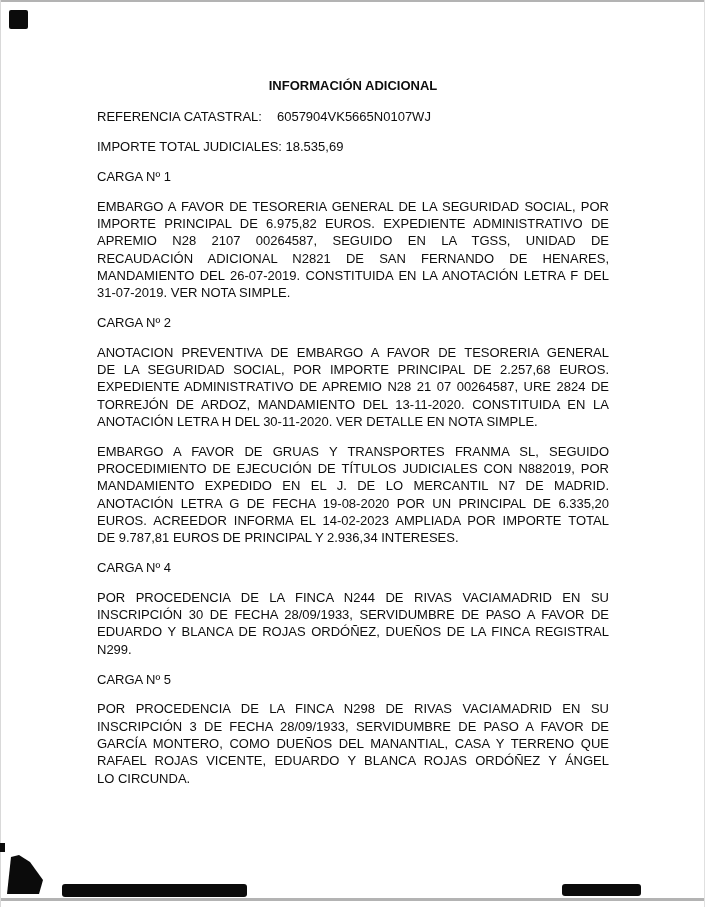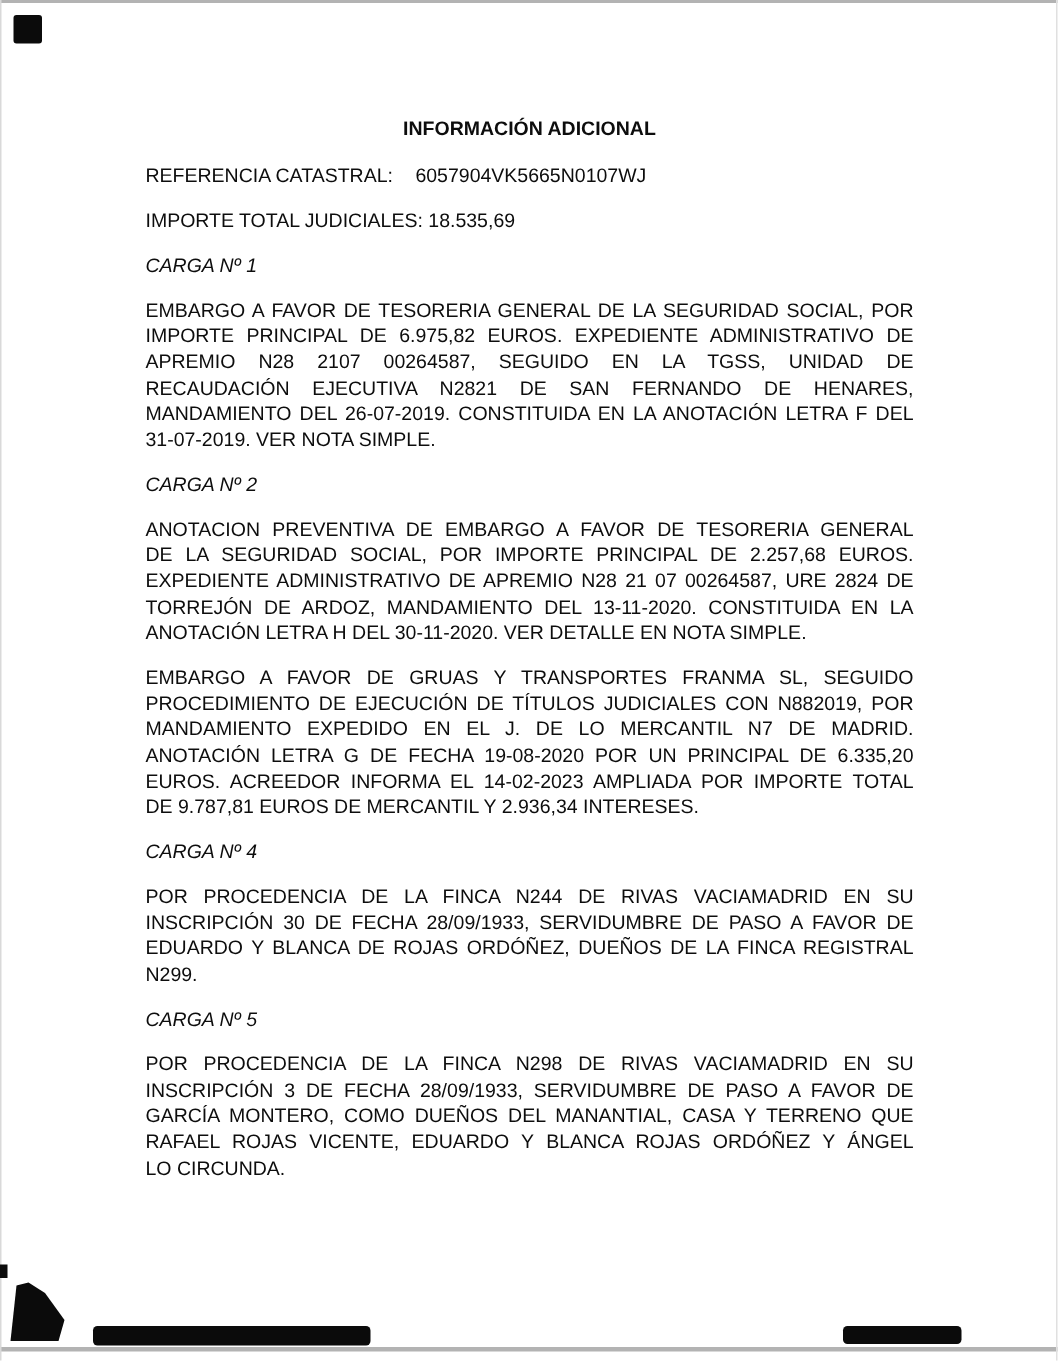--- a/index.html
+++ b/index.html
@@ -34,21 +34,21 @@
     font-size: 13px;
     line-height: 17.3px;
   }
   .doc-title {
     font-weight: bold;
     text-align: center;
     margin: 0 0 14px 0;
   }
   .line-block { margin: 0 0 12.5px 0; }
   .ref-value { margin-left: 15px; }
-  .carga-heading { margin: 0 0 12.5px 0; font-style: italic; }
+  .carga-heading { margin: 0 0 12.5px 0; }
   .carga-paragraph { margin: 0 0 12.5px 0; }
   .jline { text-align: justify; text-align-last: justify; }
   .jline.last { text-align-last: left; }
 </style>
 </head>
 <body>
 
 <div class="edge-top"></div>
 <div class="edge-bottom"></div>
 <div class="edge-left"></div>
@@ -72,39 +72,39 @@
 
 
   <div class="line-block">IMPORTE TOTAL JUDICIALES: 18.535,69</div>
 
   <div>
       <div class="carga-heading line-block">CARGA Nº 1</div>
       <div class="carga-paragraph">
         <div class="jline">EMBARGO A FAVOR DE TESORERIA GENERAL DE LA SEGURIDAD SOCIAL, POR</div>
         <div class="jline">IMPORTE PRINCIPAL DE 6.975,82 EUROS. EXPEDIENTE ADMINISTRATIVO DE</div>
         <div class="jline">APREMIO N28 2107 00264587, SEGUIDO EN LA TGSS, UNIDAD DE</div>
-        <div class="jline">RECAUDACIÓN EJECUTIVA N2821 DE SAN FERNANDO DE HENARES,</div>
+        <div class="jline">RECAUDACIÓN ADICIONAL N2821 DE SAN FERNANDO DE HENARES,</div>
         <div class="jline">MANDAMIENTO DEL 26-07-2019. CONSTITUIDA EN LA ANOTACIÓN LETRA F DEL</div>
         <div class="jline last">31-07-2019. VER NOTA SIMPLE.</div>
       </div>
       <div class="carga-heading line-block">CARGA Nº 2</div>
       <div class="carga-paragraph">
         <div class="jline">ANOTACION PREVENTIVA DE EMBARGO A FAVOR DE TESORERIA GENERAL</div>
         <div class="jline">DE LA SEGURIDAD SOCIAL, POR IMPORTE PRINCIPAL DE 2.257,68 EUROS.</div>
         <div class="jline">EXPEDIENTE ADMINISTRATIVO DE APREMIO N28 21 07 00264587, URE 2824 DE</div>
         <div class="jline">TORREJÓN DE ARDOZ, MANDAMIENTO DEL 13-11-2020. CONSTITUIDA EN LA</div>
         <div class="jline last">ANOTACIÓN LETRA H DEL 30-11-2020. VER DETALLE EN NOTA SIMPLE.</div>
       </div>
       <div class="carga-paragraph">
         <div class="jline">EMBARGO A FAVOR DE GRUAS Y TRANSPORTES FRANMA SL, SEGUIDO</div>
         <div class="jline">PROCEDIMIENTO DE EJECUCIÓN DE TÍTULOS JUDICIALES CON N882019, POR</div>
         <div class="jline">MANDAMIENTO EXPEDIDO EN EL J. DE LO MERCANTIL N7 DE MADRID.</div>
         <div class="jline">ANOTACIÓN LETRA G DE FECHA 19-08-2020 POR UN PRINCIPAL DE 6.335,20</div>
         <div class="jline">EUROS. ACREEDOR INFORMA EL 14-02-2023 AMPLIADA POR IMPORTE TOTAL</div>
-        <div class="jline last">DE 9.787,81 EUROS DE MERCANTIL Y 2.936,34 INTERESES.</div>
+        <div class="jline last">DE 9.787,81 EUROS DE PRINCIPAL Y 2.936,34 INTERESES.</div>
       </div>
       <div class="carga-heading line-block">CARGA Nº 4</div>
       <div class="carga-paragraph">
         <div class="jline">POR PROCEDENCIA DE LA FINCA N244 DE RIVAS VACIAMADRID EN SU</div>
         <div class="jline">INSCRIPCIÓN 30 DE FECHA 28/09/1933, SERVIDUMBRE DE PASO A FAVOR DE</div>
         <div class="jline">EDUARDO Y BLANCA DE ROJAS ORDÓÑEZ, DUEÑOS DE LA FINCA REGISTRAL</div>
         <div class="jline last">N299.</div>
       </div>
       <div class="carga-heading line-block">CARGA Nº 5</div>
       <div class="carga-paragraph">

